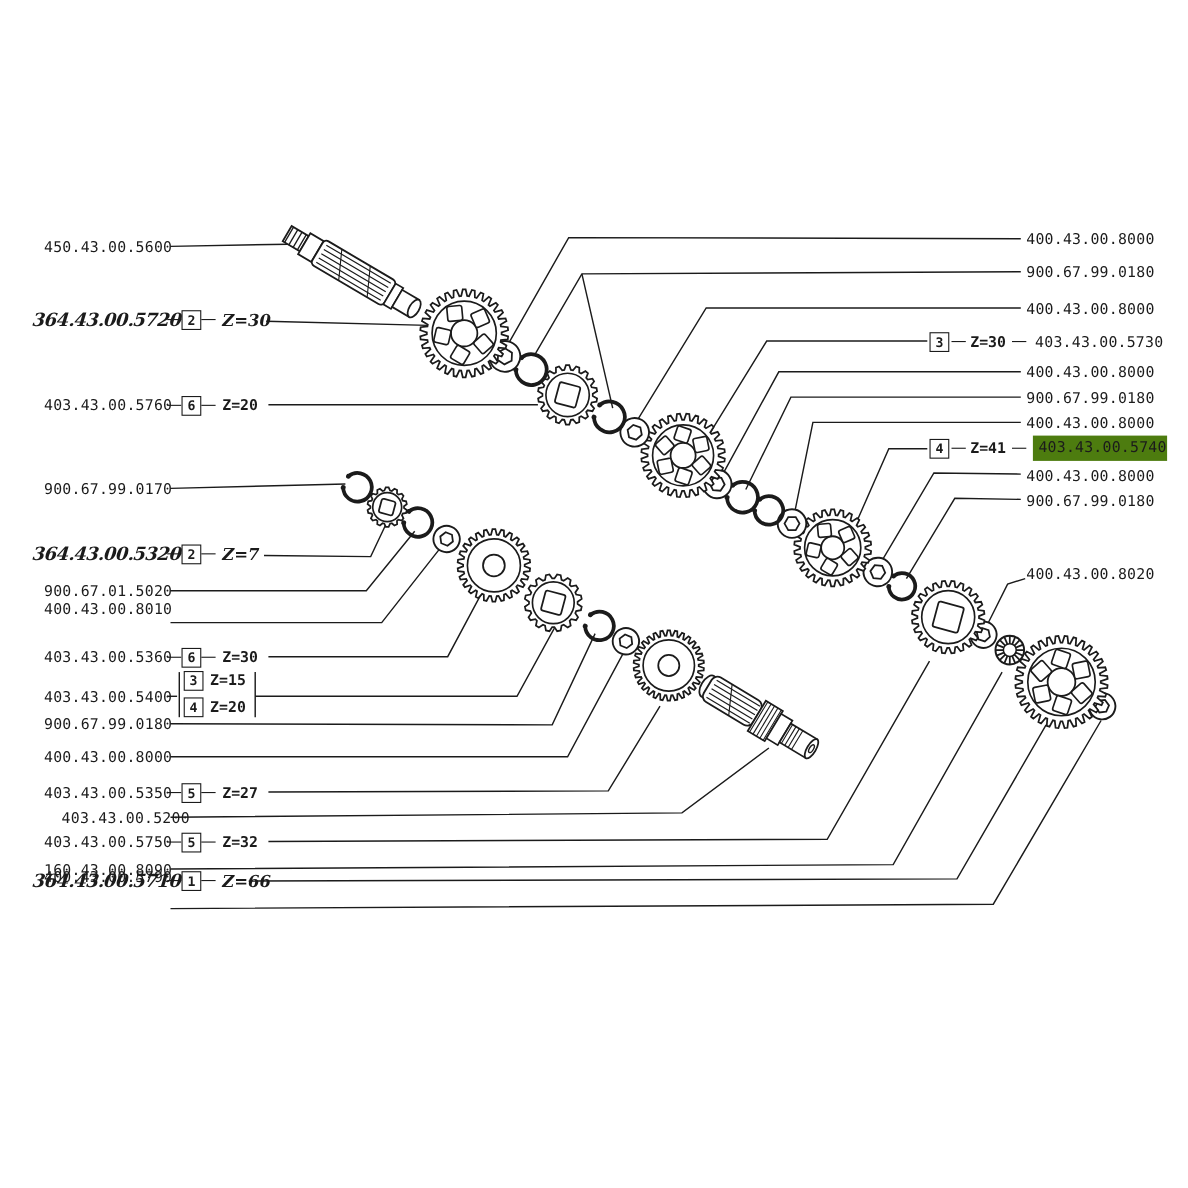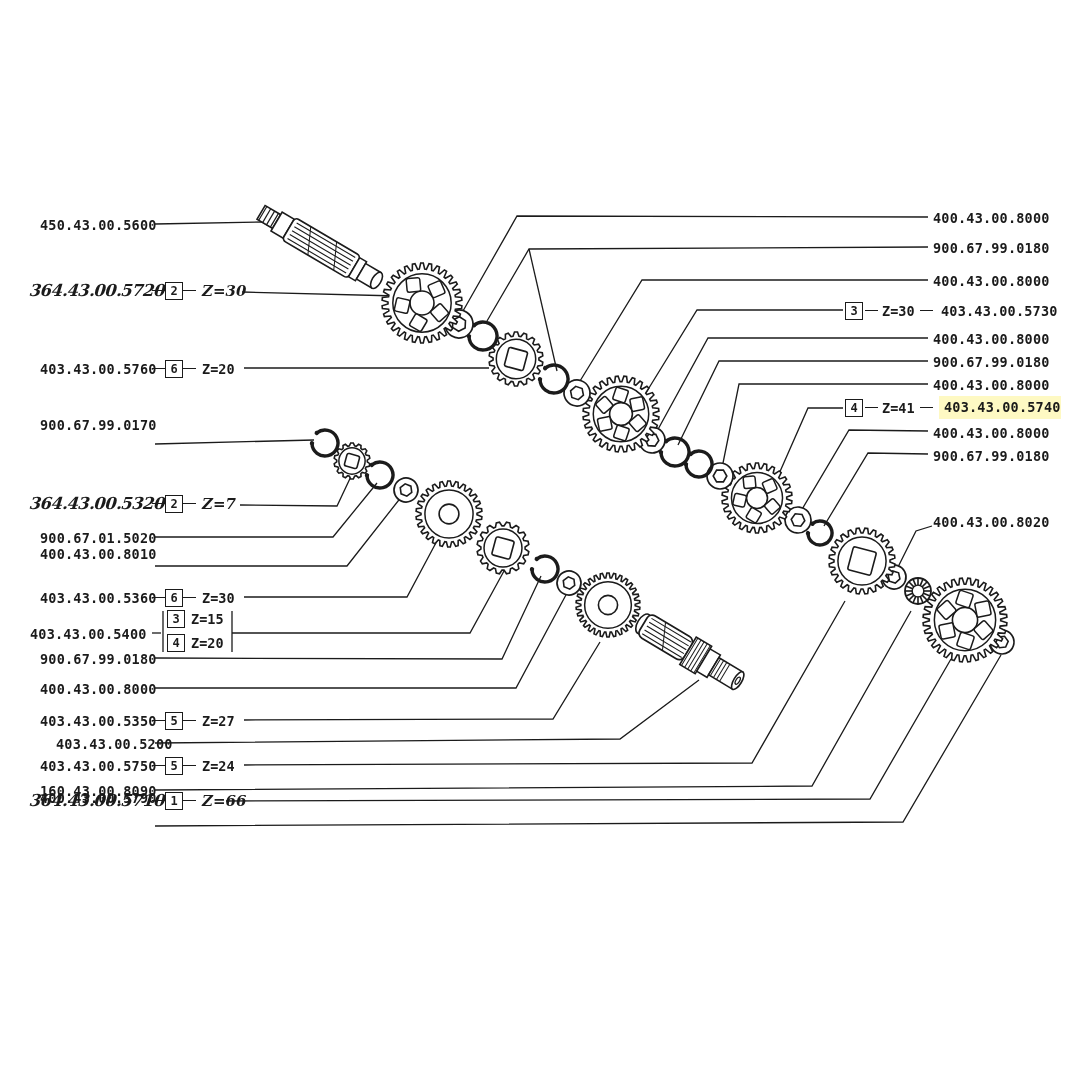--- a/index.html
+++ b/index.html
@@ -1,31 +1,31 @@
 <!DOCTYPE html>
 <html><head>
 <meta charset="utf-8">
 <style>
   html,body{margin:0;padding:0;background:#ffffff;}
   #page{position:relative;width:1080px;height:1080px;background:#ffffff;overflow:hidden;
         font-family:"DejaVu Sans Mono","Liberation Mono",monospace;color:#1b1b1b;}
   #art{position:absolute;left:0;top:0;}
   .lrow,.rrow{position:absolute;display:flex;align-items:center;white-space:nowrap;height:19px;}
-  .part{font-size:13.5px;font-weight:bold;letter-spacing:.2px;}
+  .part{font-size:13.5px;font-weight:normal;letter-spacing:.2px;}
   .lrow .part{width:112px;}
   .hand .part{width:122px;font-family:"DejaVu Serif","Liberation Serif",serif;
               font-style:italic;font-weight:bold;font-size:16.5px;transform:skewX(-6deg);letter-spacing:-0.6px;}
   .hand .z{font-family:"DejaVu Serif","Liberation Serif",serif;font-style:italic;font-weight:bold;font-size:15px;}
   .ld{width:13px;height:0;border-top:1.6px solid #1b1b1b;flex:none;}
   .numbox{flex:none;width:16px;height:16px;border:1.6px solid #1b1b1b;font-size:12px;font-weight:bold;
           text-align:center;line-height:16px;background:#fff;}
   .z{font-size:13.5px;font-weight:bold;margin-left:6px;width:40px;}
   .rz{font-size:13.5px;font-weight:bold;margin:0 2px;width:34px;text-align:left;}
   .rrow .part{width:auto;}
-  .hl{display:inline-block;box-sizing:border-box;width:152px;padding:3px 0 4px 5px;background:#fef9c3;text-align:right;}
+  .hl{display:inline-block;box-sizing:border-box;width:152px;padding:3px 0 4px 5px;background:#4d7c0f;text-align:right;}
   .subrow{position:absolute;display:flex;align-items:center;height:18px;}
 </style>
 </head>
 <body>
 
 <div id="page">
   <svg id="art" width="1080" height="1080" viewBox="0 0 1080 1080">
       <polyline points="155,224 262,222 276,230" fill="none" stroke="#1b1b1b" stroke-width="1.3"></polyline>
       <polyline points="242,292 398,296" fill="none" stroke="#1b1b1b" stroke-width="1.3"></polyline>
       <polyline points="244,368 489,368" fill="none" stroke="#1b1b1b" stroke-width="1.3"></polyline>
@@ -284,21 +284,21 @@
     </div>
 
   <div class="lrow" style="top:359px;left:40px">
     <span class="part">403.43.00.5760</span>
     <span class="ld"></span>
     <span class="numbox">6</span>
     <span class="ld"></span>
     <span class="z">Z=20</span>
     </div>
 
-  <div class="lrow" style="top:415px;left:40px">
+  <div class="lrow" style="top:435px;left:40px">
     <span class="part">900.67.99.0170</span>
     </div>
 
   <div class="lrow hand" style="top:494px;left:30px">
     <span class="part">364.43.00.5320</span>
     <span class="ld"></span>
     <span class="numbox">2</span>
     <span class="ld"></span>
     <span class="z">Z=7</span>
     </div>
@@ -312,21 +312,21 @@
     </div>
 
   <div class="lrow" style="top:588px;left:40px">
     <span class="part">403.43.00.5360</span>
     <span class="ld"></span>
     <span class="numbox">6</span>
     <span class="ld"></span>
     <span class="z">Z=30</span>
     </div>
 
-  <div class="lrow" style="top:624px;left:30px">
+  <div class="lrow" style="top:624px;left:40px">
     <span class="part">403.43.00.5400</span>
     </div>
   <div class="subrow" style="top:610px;left:167px">
     <span class="numbox">3</span>
     <span class="z">Z=15</span>
     </div>
   <div class="subrow" style="top:634px;left:167px">
     <span class="numbox">4</span>
     <span class="z">Z=20</span>
     </div>
@@ -349,21 +349,21 @@
 
   <div class="lrow" style="top:734px;left:56px">
     <span class="part">403.43.00.5200</span>
     </div>
 
   <div class="lrow" style="top:756px;left:40px">
     <span class="part">403.43.00.5750</span>
     <span class="ld"></span>
     <span class="numbox">5</span>
     <span class="ld"></span>
-    <span class="z">Z=24</span>
+    <span class="z">Z=32</span>
     </div>
 
   <div class="lrow" style="top:788px;left:40px">
     <span class="part">400.43.00.5790</span>
     </div>
 
   <div class="lrow hand" style="top:791px;left:30px">
     <span class="part">364.43.00.5710</span>
     <span class="ld"></span>
     <span class="numbox">1</span>

